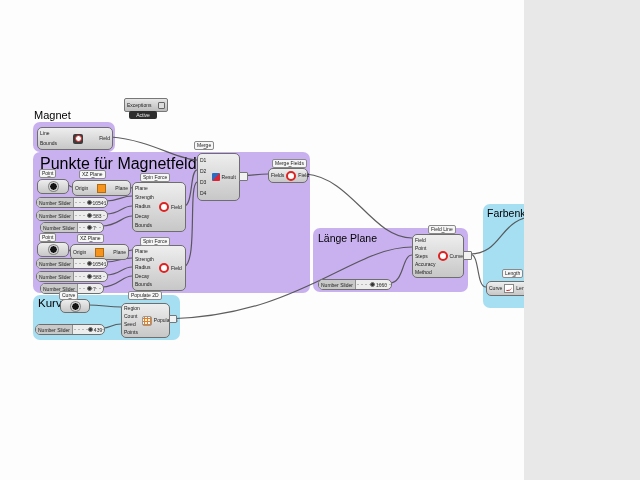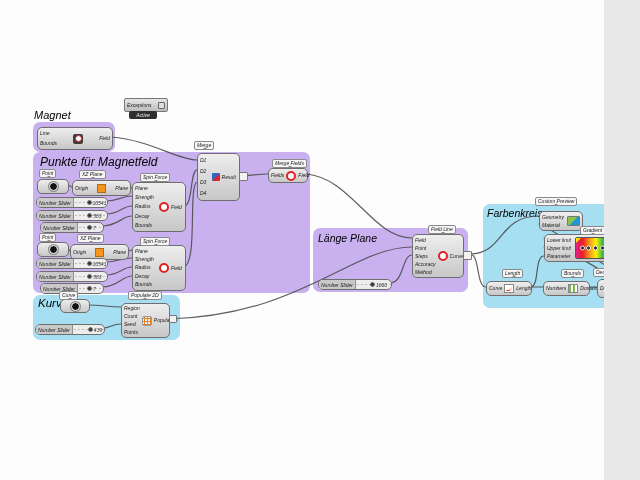--- a/index.html
+++ b/index.html
@@ -1,17 +1,17 @@
 <!DOCTYPE html>
 <html><head>
 <meta charset="utf-8">
 <style>
   html,body{margin:0;padding:0;background:#e8e8e8;}
-  #canvas{position:relative;width:604px;height:480px;background:#fdfdfd;overflow:hidden;
-          font-family:"Liberation Sans",sans-serif;color:#1a1a1a;font-style:italic;}
+  #canvas{position:relative;width:524px;height:480px;background:#fdfdfd;overflow:hidden;
+          font-family:"Liberation Sans",sans-serif;color:#1a1a1a;}
   .group{position:absolute;border-radius:7px;z-index:1;}
   .gtitle{position:absolute;z-index:2;color:#000;white-space:nowrap;}
   svg.wires{position:absolute;left:0;top:0;z-index:2;}
   .comp{position:absolute;display:flex;align-items:stretch;z-index:3;
         background:linear-gradient(180deg,#eeeeee,#c7c7c7);
         border:1px solid #6e6e6e;border-radius:5px;font-size:5px;line-height:1;}
   .ccol{display:flex;flex-direction:column;justify-content:space-around;padding:1px 2px;}
   .ccol.in{align-items:flex-start;}
   .ccol.out{align-items:flex-end;}
   .cmid{display:flex;align-items:center;justify-content:center;gap:2px;flex:1;}
@@ -66,21 +66,21 @@
 
 <div id="canvas" style="background: rgb(253, 253, 253);">
 
   <div class="group purple" style="left: 33px; top: 122px; width: 82px; height: 30px; background: rgb(201, 177, 240);"></div>
   <div class="group purple" style="left: 33px; top: 152px; width: 277px; height: 141px; background: rgb(201, 177, 240);"></div>
   <div class="group purple" style="left: 313px; top: 228px; width: 155px; height: 64px; background: rgb(201, 177, 240);"></div>
   <div class="group cyan" style="left: 33px; top: 295px; width: 147px; height: 45px; background: rgb(166, 222, 242);"></div>
   <div class="group cyan" style="left: 483px; top: 204px; width: 157px; height: 104px; background: rgb(166, 222, 242);"></div>
 
   <div class="gtitle" style="left:34px;top:109px;font-size:11px;">Magnet</div>
-  <div class="gtitle" style="left:40px;top:155px;font-size:12px;">Punkte für Magnetfeld</div>
+  <div class="gtitle" style="left:40px;top:155px;font-size:16px;">Punkte für Magnetfeld</div>
   <div class="gtitle" style="left:318px;top:232px;font-size:10.5px;">Länge Plane</div>
   <div class="gtitle" style="left:38px;top:297px;font-size:11.5px;">Kurven</div>
   <div class="gtitle" style="left:487px;top:207px;font-size:10.5px;">Farbenkreis</div>
 
   <svg class="wires" width="640" height="480">
     <g fill="none" stroke="#4d4d4d" stroke-width="1.2" stroke-linecap="round" opacity="0.9">
       <path d="M111,137 C150,140 178,160 197,160"></path>
       <path d="M184,206 C193,206 190,170 197,170"></path>
       <path d="M184,267 C198,262 188,186 197,182"></path>
       <path d="M238,176 C252,176 256,174 268,174"></path>

